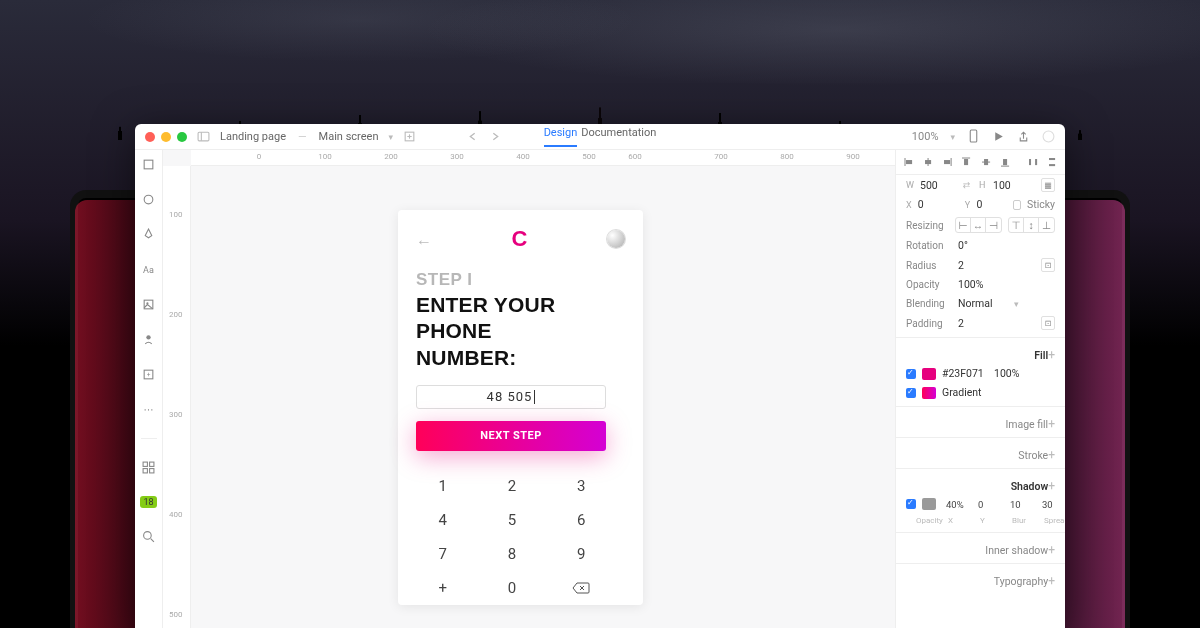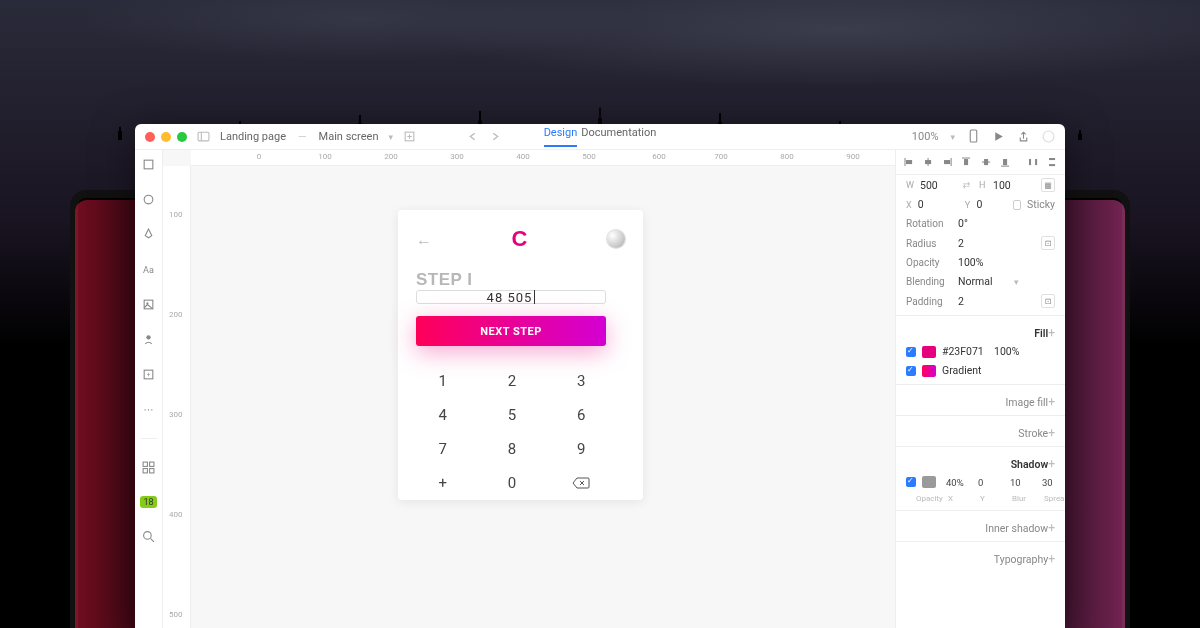--- a/index.html
+++ b/index.html
@@ -48,21 +48,21 @@
   .ruler-v { position:absolute; left:0; top:16px; bottom:0; width:28px; background:#fff; border-right:1px solid #eee; font-size:8px; color:#aaa; }
   .ruler-v span { position:absolute; left:6px; transform:translateY(-50%); }
 
   .artboard { position:absolute; left:235px; top:60px; width:245px; background:#fff; border-radius:4px; box-shadow:0 2px 12px rgba(0,0,0,.08); padding:16px 18px 0; }
   .ab-top { display:flex; align-items:center; justify-content:space-between; margin-bottom:18px; }
   .ab-back { color:#bbb; font-size:16px; }
   .ab-logo { color:#e6007e; font-weight:900; font-family:"Arial Black",sans-serif; font-size:22px; }
   .ab-ava { width:18px; height:18px; border-radius:50%; background: radial-gradient(circle at 30% 30%, #fff, #aaa); box-shadow:0 0 0 1px #ddd; }
   .ab-step { color:#b7b7b7; font-family:"Arial Narrow",sans-serif; font-weight:600; letter-spacing:.5px; font-size:17px; }
   .ab-h { font-family:"Arial Narrow","Arial Black",sans-serif; font-weight:900; font-size:21px; line-height:1.25; letter-spacing:.2px; color:#111; margin:2px 0 14px; font-stretch: condensed; }
-  .ab-input { width:190px; height:14px; border:1px solid #ddd; border-radius:3px; display:flex; align-items:center; justify-content:center; font-size:13px; color:#333; letter-spacing:1px; margin-bottom:12px; }
+  .ab-input { width:190px; height:24px; border:1px solid #ddd; border-radius:3px; display:flex; align-items:center; justify-content:center; font-size:13px; color:#333; letter-spacing:1px; margin-bottom:12px; }
   .ab-input .cursor { display:inline-block; width:1px; height:14px; background:#333; margin-left:2px; }
   .ab-btn { width:190px; height:30px; border-radius:3px; background:linear-gradient(90deg,#ff0059,#d400d4); color:#fff; font-size:11px; font-weight:700; letter-spacing:.5px; display:flex; align-items:center; justify-content:center; box-shadow:0 6px 24px rgba(230,0,126,.35); margin-bottom:18px; }
   .keypad { display:grid; grid-template-columns:repeat(3,1fr); width:208px; margin-left:-8px; }
   .key { height:34px; display:flex; align-items:center; justify-content:center; font-size:15px; color:#444; }
   .key.del svg { width:18px; height:12px; }
 
   .inspector { width:170px; border-left:1px solid #eee; font-size:10.5px; color:#555; overflow:hidden; }
   .insp-top { display:flex; gap:9px; padding:6px 8px; border-bottom:1px solid #eee; color:#888; }
   .insp-top .ic { width:12px; height:12px; }
   .create { margin:8px; border:1px solid #e5e5e5; border-radius:3px; height:22px; display:flex; align-items:center; justify-content:center; gap:6px; color:#666; font-size:10px; }
@@ -221,40 +221,43 @@
     </div>
 
     <div class="canvas-wrap">
       <div class="ruler-h">
         <span style="left:68px">0</span>
         <span style="left:134px">100</span>
         <span style="left:200px">200</span>
         <span style="left:266px">300</span>
         <span style="left:332px">400</span>
         <span style="left:398px">500</span>
-        <span style="left:468px">600</span>
+        <span style="left:444px">600</span>
         <span style="left:530px">700</span>
         <span style="left:596px">800</span>
         <span style="left:662px">900</span>
       </div>
       <div class="ruler-v">
         <span style="top:48px">100</span>
         <span style="top:148px">200</span>
         <span style="top:248px">300</span>
         <span style="top:348px">400</span>
         <span style="top:448px">500</span>
       </div>
 
       <div class="artboard">
         <div class="ab-top">
           <span class="ab-back">←</span>
           <span class="ab-logo">C</span>
           <span class="ab-ava"></span>
         </div>
         <div class="ab-step">STEP I</div>
+        <div class="ab-h" style="white-space:pre-line;width:140px">ENTER YOUR
+PHONE
+NUMBER:</div>
         <div class="ab-input">
           <span>48 505</span>
             <span class="cursor"></span>
         </div>
         <div class="ab-btn">
             <span>NEXT STEP</span>
           </div>
         <div class="keypad">
           <div class="key">1</div>
           <div class="key">2</div>
@@ -345,20 +348,33 @@
           <span class="val">0</span>
         <span style="width:14px"></span>
         <span class="lab1">Y</span>
           <span class="val">0</span>
         <span style="flex:1"></span>
         <span style="width:10px;height:10px;border:1px solid #ccc;border-radius:2px"></span>
         <span style="color:#888">Sticky</span>
       </div>
 
       <div class="row">
+        <span class="lab">Resizing</span>
+        <div class="seg">
+            <div>⊢</div>
+            <div>↔</div>
+            <div>⊣</div>
+          </div>
+        <div class="seg">
+            <div>⊤</div>
+            <div>↕</div>
+            <div>⊥</div>
+          </div>
+      </div>
+      <div class="row">
           <span class="lab">Rotation</span>
           <span class="val">0°</span>
         </div>
       <div class="row">
           <span class="lab">Radius</span>
           <span class="val">2</span>
           <span style="flex:1"></span>
           <span class="iconbtn">⊡</span>
         </div>
       <div class="row">

